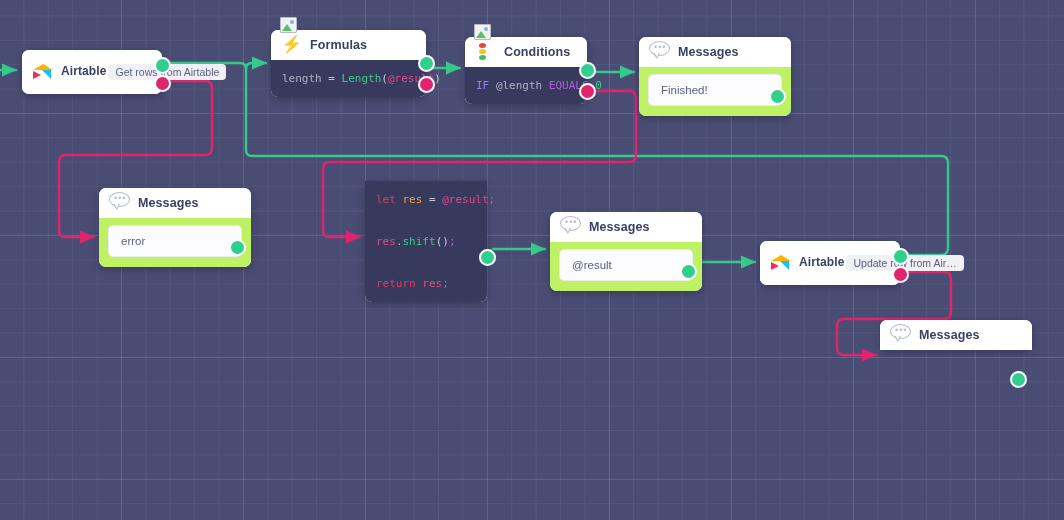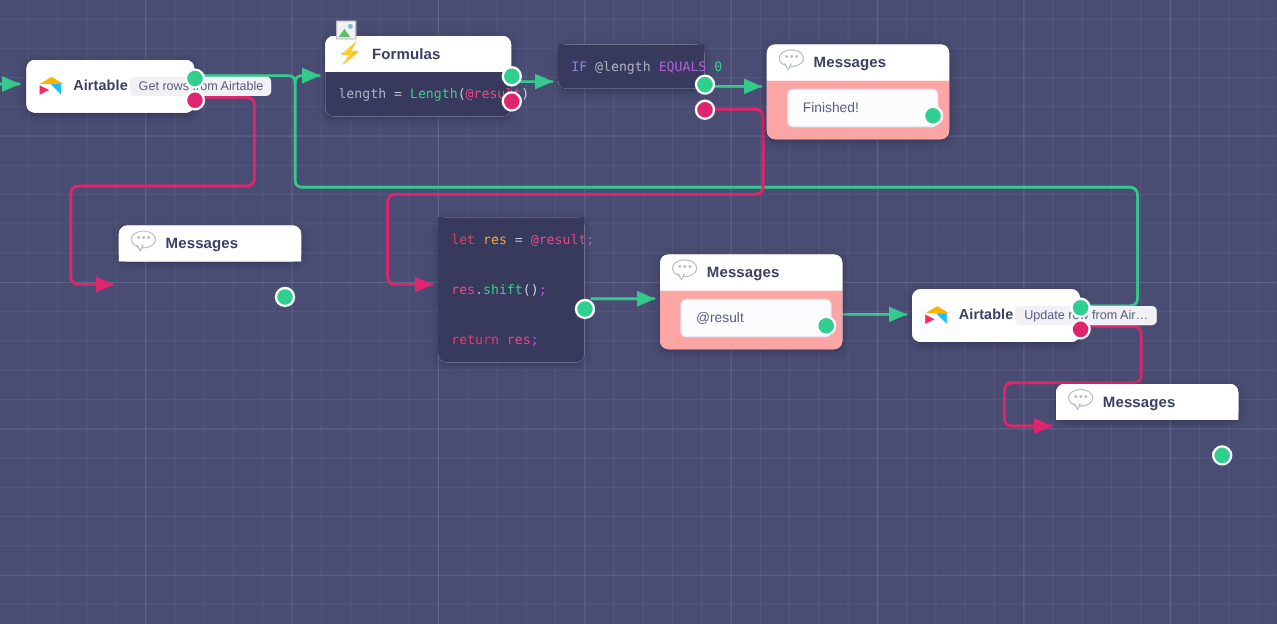--- a/index.html
+++ b/index.html
@@ -111,23 +111,23 @@
   .tok-op   { color: #c5c5d4; }
   .tok-if   { color: #9b7fe0; }
   .tok-num  { color: #3ec98a; }
   .tok-pink { color: #e8468a; }
   .tok-purple { color: #b060d8; }
   .tok-paren { color: #c9c9d8; }
   .tok-gray { color: #aeaec4; }
 
   
   .msg-body {
-    background: #fca5a5;
+    background: #bef264;
     border-radius: 0 0 7px 7px;
-    padding: 7px 9px 10px 17px;
+    padding: 7px 9px 10px 9px;
     text-align: right;
   }
   .msg-pill {
     background: #fcfcfe;
     border: 1px solid #e9e9f1;
     border-radius: 5px;
     height: 30px;
     display: flex;
     align-items: center;
     padding: 0 12px;
@@ -311,38 +311,46 @@
         <div class="node-head">
           <span class="brokenimg"></span>
           <span class="node-icon"><span class="bolt-ico">⚡</span></span>
           <div class="node-title">Formulas</div>
         </div>
         <div class="code-body"><div><span class="tok-gray">length </span><span class="tok-op">= </span><span class="tok-fn">Length</span><span class="tok-paren">(</span><span class="tok-pink">@result</span><span class="tok-paren">)</span></div></div>
       </div>
       <div class="port ok" style="left: 418px; top: 55px;"></div>
       <div class="port err" style="left: 418px; top: 76px;"></div>
       <div class="node" style="left: 465px; top: 37px; width: 122px;">
+        <div class="node-head">
+          <span class="brokenimg"></span>
+          <span class="node-icon"><span class="traffic-ico"><i class="tl-r"></i><i class="tl-y"></i><i class="tl-g"></i></span></span>
+          <div class="node-title">Conditions</div>
+        </div>
         <div class="code-body"><div><span class="tok-if">IF </span><span class="tok-gray">@length </span><span class="tok-purple">EQUALS </span><span class="tok-num">0</span></div></div>
       </div>
       <div class="port ok" style="left: 579px; top: 62px;"></div>
       <div class="port err" style="left: 579px; top: 83px;"></div>
       <div class="node" style="left: 639px; top: 37px; width: 152px;">
         <div class="node-head">
           <span class="node-icon"><span class="bubble-ico"><span class="b"></span><span class="tail"></span><span class="tail2"></span><span class="dots">•••</span></span></span>
           <div class="node-title">Messages</div>
         </div>
         <div class="msg-body">
           <div class="msg-pill">Finished!</div>
         </div>
       </div>
       <div class="port ok" style="left: 769px; top: 88px;"></div>
       <div class="node" style="left: 99px; top: 188px; width: 152px;">
         <div class="node-head">
           <span class="node-icon"><span class="bubble-ico"><span class="b"></span><span class="tail"></span><span class="tail2"></span><span class="dots">•••</span></span></span>
           <div class="node-title">Messages</div>
+        </div>
+        <div class="msg-body">
+          <div class="msg-pill">error</div>
         </div>
       </div>
       <div class="port ok" style="left: 229px; top: 239px;"></div>
       <div class="node" style="left: 365px; top: 181px; width: 122px;">
         <div class="code-body"><div><span class="tok-kw">let </span><span class="tok-var">res </span><span class="tok-op">= </span><span class="tok-pink">@result</span><span class="tok-purple">;</span></div><div>&nbsp;</div><div><span class="tok-pink">res</span><span class="tok-gray">.</span><span class="tok-fn">shift</span><span class="tok-paren">()</span><span class="tok-purple">;</span></div><div>&nbsp;</div><div><span class="tok-kw">return </span><span class="tok-pink">res</span><span class="tok-purple">;</span></div></div>
       </div>
       <div class="port ok" style="left: 479px; top: 248.5px;"></div>
       <div class="node" style="left: 550px; top: 212px; width: 152px;">
         <div class="node-head">
           <span class="node-icon"><span class="bubble-ico"><span class="b"></span><span class="tail"></span><span class="tail2"></span><span class="dots">•••</span></span></span>

